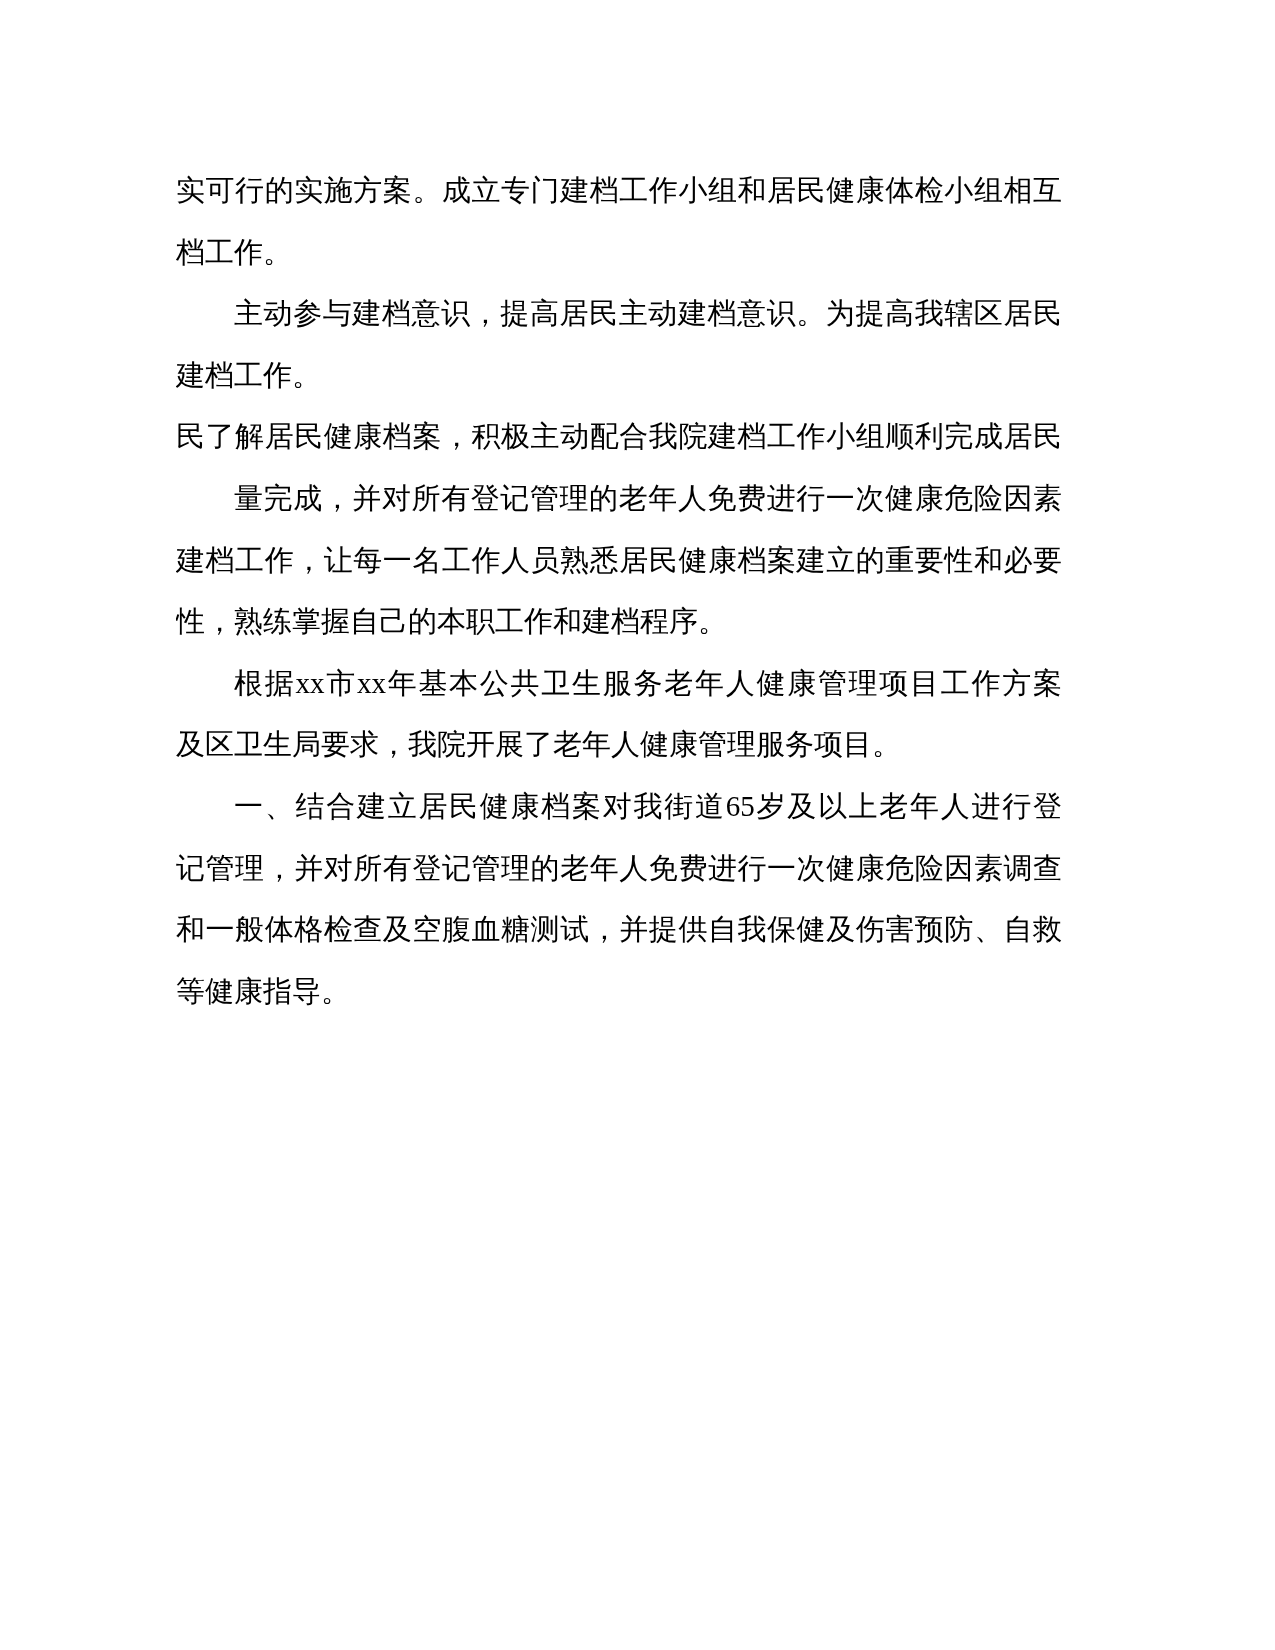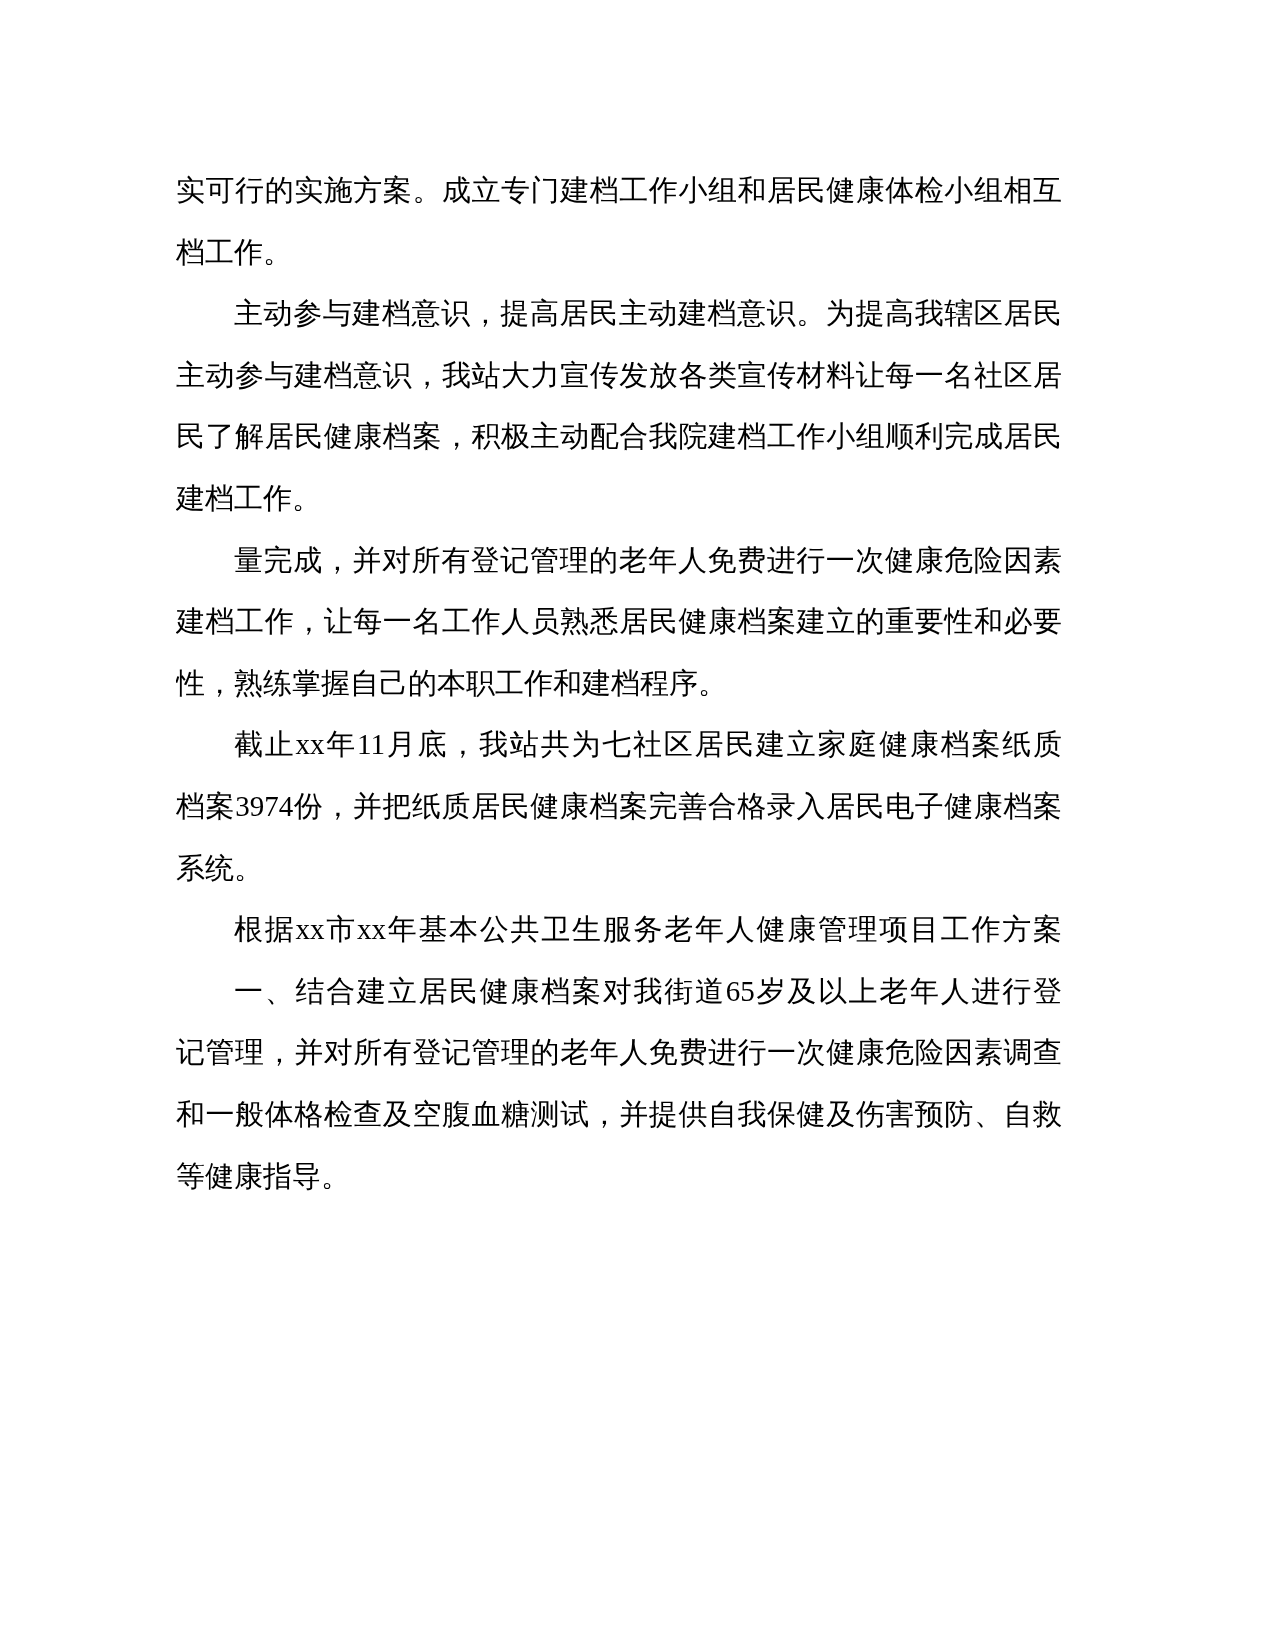--- a/index.html
+++ b/index.html
@@ -49,36 +49,31 @@
 <body>
 
 <div class="page">
   <div class="content" id="document-content" style="color: rgb(0, 0, 0);">
       <div class="paragraph">
         <div class="line">实可行的实施方案。成立专门建档工作小组和居民健康体检小组相互</div>
         <div class="line last">档工作。</div>
       </div>
       <div class="paragraph indented">
         <div class="line">主动参与建档意识，提高居民主动建档意识。为提高我辖区居民</div>
-        <div class="line">主动参与建档意识，我站大力宣传发放各类宣传材料让每一名社区居</div>
+        <div class="line last">建档工作。</div>
         <div class="line">民了解居民健康档案，积极主动配合我院建档工作小组顺利完成居民</div>
-        <div class="line last">建档工作。</div>
       </div>
       <div class="paragraph indented">
         <div class="line">量完成，并对所有登记管理的老年人免费进行一次健康危险因素调查</div>
         <div class="line">建档工作，让每一名工作人员熟悉居民健康档案建立的重要性和必要</div>
         <div class="line last">性，熟练掌握自己的本职工作和建档程序。</div>
       </div>
       <div class="paragraph indented">
-        <div class="line">截止xx年11月底，我站共为七社区居民建立家庭健康档案纸质</div>
-        <div class="line">档案3974份，并把纸质居民健康档案完善合格录入居民电子健康档案</div>
-        <div class="line last">系统。</div>
-      </div>
-      <div class="paragraph indented">
         <div class="line">根据xx市xx年基本公共卫生服务老年人健康管理项目工作方案</div>
+        <div class="line last">及区卫生局要求，我院开展了老年人健康管理服务项目。</div>
       </div>
       <div class="paragraph indented">
         <div class="line">一、结合建立居民健康档案对我街道65岁及以上老年人进行登</div>
         <div class="line">记管理，并对所有登记管理的老年人免费进行一次健康危险因素调查</div>
         <div class="line">和一般体格检查及空腹血糖测试，并提供自我保健及伤害预防、自救</div>
         <div class="line last">等健康指导。</div>
       </div>
     </div>
 </div>
 

